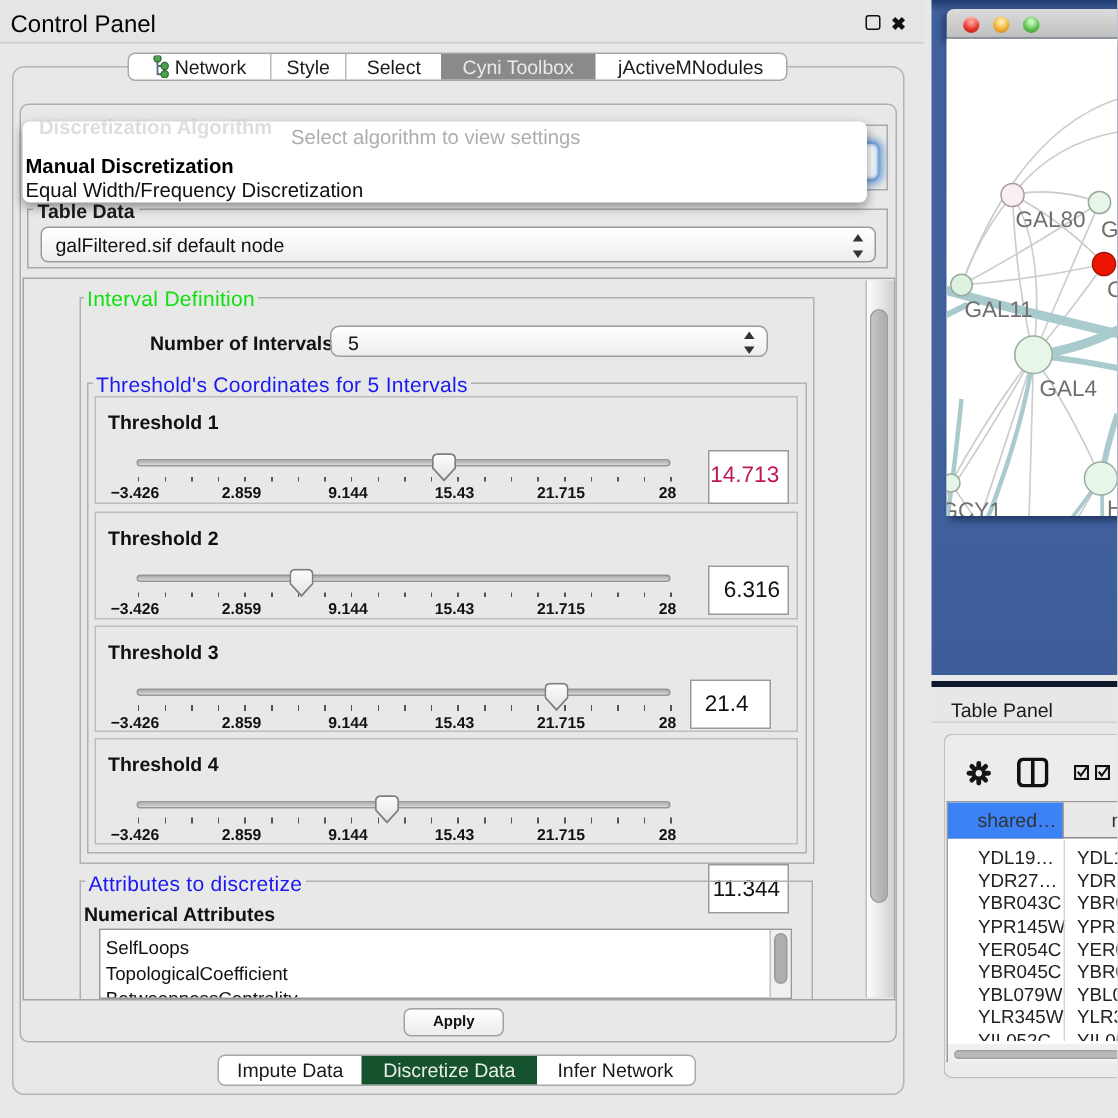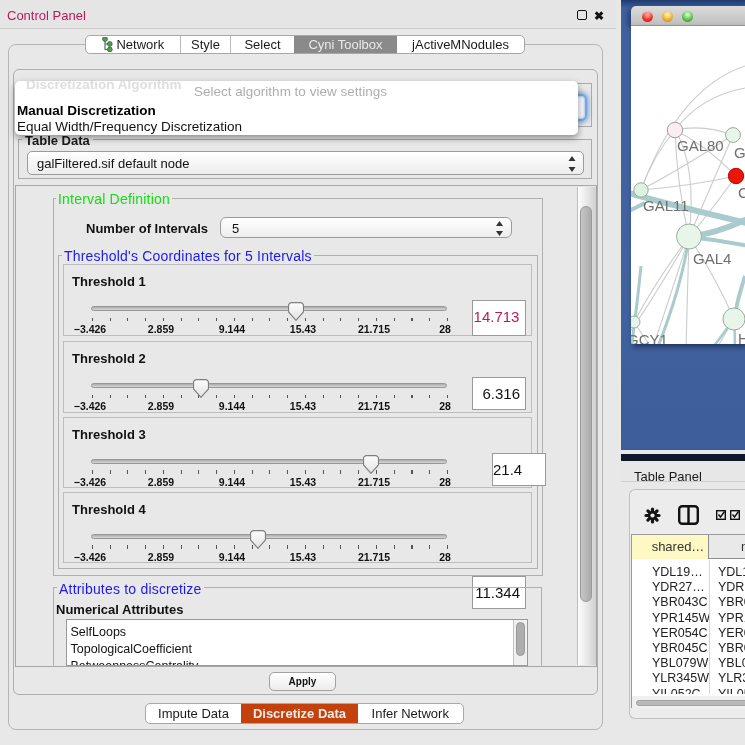--- a/index.html
+++ b/index.html
@@ -4,21 +4,21 @@
 <style>
 * { margin:0; padding:0; box-sizing:border-box; }
 html,body { width:745px; height:745px; overflow:hidden; }
 body { font-family:"Liberation Sans", sans-serif; background:#e8e8e8; position:relative; }
 .abs { position:absolute; }
 </style>
 </head>
 <body>
 
 <div class="abs" id="titlebar" style="left:0;top:0;width:616px;height:29px;background:#e5e5e5;border-bottom:1px solid #cccccc;">
-  <div class="abs" style="left:7px;top:8px;font-size:13px;color:#be185d;">Control Panel</div>
+  <div class="abs" style="left:7px;top:8px;font-size:16px;color:#000000;">Control Panel</div>
   <div class="abs" style="left:577px;top:10px;width:10px;height:9.5px;border:1.6px solid #111;border-radius:2px;"></div>
   <div class="abs" style="left:594px;top:8.5px;font-size:12px;font-weight:bold;color:#111;">✖</div>
 </div>
 
 <div class="abs" id="window" style="left:8px;top:44px;width:595px;height:686px;background:#e8e8e8;border:1px solid #b5b5b5;border-radius:8px;"></div>
 
 <div class="abs" id="inner" style="left:13px;top:69px;width:585px;height:626px;background:#e8e8e8;border:1px solid #aeaeae;border-radius:6px;"></div>
 
 <div class="abs" id="toptabs" style="left:85px;top:34.5px;width:440px;height:19px;background:#fff;border:1px solid #a8a8a8;border-radius:5px;display:flex;font-size:13px;color:#1a1a1a;line-height:18px;justify-content:flex-end;">
   <div style="width:95px;text-align:center;border-right:1px solid #b9b9b9;"><svg width="11" height="15" viewBox="0 0 11 15" style="vertical-align:-3px">
@@ -61,21 +61,21 @@
 </div>
 
 <div class="abs" id="viewport" style="left:15px;top:185px;width:582px;height:482px;border:1px solid #a6a6a6;background:#e8e8e8;"></div>
 
 <div class="abs" style="left:577px;top:187px;width:19px;height:478px;background:linear-gradient(90deg,#fdfdfd,#e3e3e3 60%,#cfcfcf);border-left:1px solid #bdbdbd;"></div>
 <div class="abs" style="left:580px;top:206px;width:12px;height:396px;background:linear-gradient(90deg,#c6c6c6,#ababab);border:1px solid #9a9a9a;border-radius:7px;"></div>
 
 <div class="abs" style="left:53px;top:198px;width:490px;height:378px;border:1px solid #b0b0b0;"></div>
 <div class="abs" style="left:56px;top:190.5px;padding:0 2px;background:#e8e8e8;font-size:14px;letter-spacing:0.2px;color:#10e010;">Interval Definition</div>
 
-<div class="abs" style="left:86px;top:221px;font-size:13px;font-weight:bold;color:#111;">Number of Intervals</div>
+<div class="abs" style="left:100px;top:221px;font-size:13px;font-weight:bold;color:#111;">Number of Intervals</div>
 <div class="abs" style="left:220px;top:216.5px;width:292px;height:21.5px;background:linear-gradient(#ffffff,#ededed);border:1px solid #9b9b9b;border-radius:6px;">
   <div class="abs" style="left:11px;top:3px;font-size:13px;color:#111;">5</div>
   <svg class="abs" style="right:7px;top:3px;" width="9" height="15" viewBox="0 0 9 15">
       <path d="M4.5 0 L8 5 H1 Z" fill="#333"></path>
       <path d="M4.5 15 L8 10 H1 Z" fill="#333"></path>
     </svg>
 </div>
 
 <div class="abs" style="left:58px;top:255px;width:480px;height:314px;border:1px solid #b0b0b0;"></div>
 <div class="abs" style="left:62px;top:247.5px;padding:0 2px;background:#e8e8e8;font-size:14px;letter-spacing:0.2px;color:#1a1af0;">Threshold's Coordinates for 5 Intervals</div>
@@ -141,21 +141,21 @@
         <path d="M3.5 0.7 h9 a3 3 0 0 1 3 3 v6.3 l-7.5 8.3 l-7.5 -8.3 v-6.3 a3 3 0 0 1 3 -3 z" fill="url(#th2)" stroke="#7e7e7e" stroke-width="1.2"></path>
       </svg>
     <div class="abs" style="left:0;top:58px;width:469px;height:12px;font-size:10.5px;font-weight:bold;color:#111;">
       <span class="abs" style="left:-2px;top:0;width:56px;text-align:center;">−3.426</span>
       <span class="abs" style="left:69px;top:0;width:56px;text-align:center;">2.859</span>
       <span class="abs" style="left:140px;top:0;width:56px;text-align:center;">9.144</span>
       <span class="abs" style="left:211px;top:0;width:56px;text-align:center;">15.43</span>
       <span class="abs" style="left:282px;top:0;width:56px;text-align:center;">21.715</span>
       <span class="abs" style="left:353px;top:0;width:56px;text-align:center;">28</span>
     </div>
-    <div class="abs" style="left:428px;top:35px;width:54px;height:33px;background:#fff;border:1px solid #9a9a9a;text-align:left;font-size:15px;line-height:31px;color:#111;padding-right:5px;">21.4</div>
+    <div class="abs" style="left:396px;top:35px;width:54px;height:33px;background:#fff;border:1px solid #9a9a9a;text-align:center;font-size:15px;line-height:31px;color:#111;padding-right:5px;">21.4</div>
   </div>
   <div class="abs" style="left:63px;top:491.5px;width:469px;height:71.5px;border:1px solid #bdbdbd;background:#e8e8e8;">
     <div class="abs" style="left:8px;top:9px;font-size:13px;font-weight:bold;color:#111;">Threshold 4</div>
     <div class="abs" style="left:27px;top:41px;width:356px;height:5px;background:linear-gradient(#ababab,#d8d8d8);border:1px solid #979797;border-radius:3px;"></div>
     <div class="abs" style="left:27.5px;top:52.5px;width:356px;height:3.8px;background:repeating-linear-gradient(90deg,#555 0 1px,transparent 1px 17.75px);"></div>
     <svg class="abs" style="left:186.0px;top:37px;" width="16" height="19" viewBox="0 0 16 19">
         <defs>
           <linearGradient id="th3" x1="0" y1="0" x2="0" y2="1">
             <stop offset="0" stop-color="#fdfdfd"></stop>
             <stop offset="1" stop-color="#e2e2e2"></stop>
@@ -181,21 +181,21 @@
 <div class="abs" style="left:65.5px;top:619px;width:462.5px;height:47px;background:#fff;border:1px solid #999;overflow:hidden;">
   <div class="abs" style="left:4px;top:3.5px;font-size:12.5px;color:#111;line-height:17.3px;">SelfLoops<br>TopologicalCoefficient<br>BetweennessCentrality</div>
   <div class="abs" style="right:0;top:0;width:14px;height:100%;background:#f0f0f0;border-left:1px solid #c4c4c4;"></div>
   <div class="abs" style="right:2px;top:2px;width:9px;height:34px;background:#aeaeae;border:1px solid #989898;border-radius:5px;"></div>
 </div>
 
 <div class="abs" style="left:269px;top:672px;width:67px;height:19px;background:linear-gradient(#ffffff,#ececec);border:1px solid #a2a2a2;border-radius:5px;text-align:center;font-size:10px;font-weight:bold;line-height:17px;color:#111;">Apply</div>
 
 <div class="abs" style="left:145px;top:702.5px;width:318.5px;height:21px;background:#fff;border:1px solid #a8a8a8;border-radius:5px;display:flex;font-size:13px;color:#1a1a1a;line-height:19px;">
   <div style="width:95px;text-align:center;">Impute Data</div>
-  <div style="width:117px;text-align:center;background:#c2410c;color:#ededeb;font-weight:bold;">Discretize Data</div>
+  <div style="width:117px;text-align:center;background:#14532d;color:#ededeb;">Discretize Data</div>
   <div style="flex:1;text-align:center;">Infer Network</div>
 </div>
 
 <div class="abs" id="netwin" style="left:621px;top:0;width:124px;height:450px;background:linear-gradient(#1f3a6e,#40619e 8px,#42639f 60%,#3c5d9a);">
   <div class="abs" style="left:10px;top:6px;width:114px;height:20px;background:linear-gradient(#dcdcdc,#bfbfbf);border-top-left-radius:5px;border-bottom:1px solid #9a9a9a;box-shadow:-3px 2px 5px rgba(15,25,60,.45);">
     <div class="abs" style="left:10.5px;top:5px;width:11px;height:11px;border-radius:50%;background:radial-gradient(circle at 50% 32%, #ff9a93 12%, #e8352b 55%, #b01307);box-shadow:inset 0 1px 1px rgba(255,255,255,.6);"></div>
     <div class="abs" style="left:30.5px;top:5px;width:11px;height:11px;border-radius:50%;background:radial-gradient(circle at 50% 32%, #ffe9a8 12%, #efb136 55%, #c07c0a);"></div>
     <div class="abs" style="left:50.5px;top:5px;width:11px;height:11px;border-radius:50%;background:radial-gradient(circle at 50% 32%, #c8f5bc 12%, #5fc14f 55%, #2f8c22);"></div>
   </div>
   <div class="abs" id="canvas" style="left:10px;top:26px;width:114px;height:318px;background:#fff;overflow:hidden;box-shadow:2px 3px 5px rgba(10,20,50,.55);">
@@ -252,21 +252,21 @@
         <text x="12" y="185">GAL11</text>
         <text x="62" y="238">GAL4</text>
         <text x="-4" y="319">GCY1</text>
         <text x="107" y="318">H</text>
         <text x="54" y="381">HAP2</text>
       </g>
     </svg>
   </div>
 </div>
 
-<div class="abs" style="left:621px;top:454px;width:124px;height:28px;background:#e7e7e7;border-top:7px solid #0f172a;border-bottom:1px solid #cfcfcf;">
+<div class="abs" style="left:621px;top:454px;width:124px;height:28px;background:#e7e7e7;border-top:4px solid #0f172a;border-bottom:1px solid #cfcfcf;">
   <div class="abs" style="left:13px;top:8px;font-size:13px;color:#1a1a1a;">Table Panel</div>
 </div>
 
 <div class="abs" id="tablepanel" style="left:629px;top:489px;width:116px;height:230px;background:#ececec;border:1px solid #c0c0c0;border-right:none;border-radius:6px 0 0 6px;overflow:hidden;">
 
   <svg class="abs" style="left:14px;top:17px;" width="17" height="17" viewBox="0 0 17 17">
       <g stroke="#151515" stroke-width="3.2" stroke-linecap="round">
         <line x1="8.5" y1="2" x2="8.5" y2="15"></line>
         <line x1="2" y1="8.5" x2="15" y2="8.5"></line>
         <line x1="3.9" y1="3.9" x2="13.1" y2="13.1"></line>
@@ -283,21 +283,21 @@
       <g fill="none" stroke="#111" stroke-width="1.4">
         <rect x="0.7" y="0.7" width="8.6" height="8.6"></rect>
         <rect x="14.7" y="0.7" width="8.6" height="8.6"></rect>
         <path d="M2.5 4.5 L4.5 7 L8.5 1.5"></path>
         <path d="M16.5 4.5 L18.5 7 L22.5 1.5"></path>
       </g>
     </svg>
 
   <div class="abs" style="left:1px;top:44px;width:115px;height:174px;background:#fff;border:1px solid #9a9a9a;border-right:none;">
     <div class="abs" style="left:0;top:0;width:115px;height:24px;background:#e9e9e9;border-bottom:1px solid #8e8e8e;">
-      <div class="abs" style="left:0;top:0;width:77px;height:24px;background:#fef9c3;border-right:1px solid #8e8e8e;text-align:center;padding-left:16px;box-sizing:border-box;font-size:13px;line-height:23px;color:#333;">shared…</div>
+      <div class="abs" style="left:0;top:0;width:77px;height:24px;background:#3b82f6;border-right:1px solid #8e8e8e;text-align:center;padding-left:16px;box-sizing:border-box;font-size:13px;line-height:23px;color:#333;">shared…</div>
       <div class="abs" style="left:109px;top:0;font-size:13px;line-height:23px;color:#333;">na</div>
     </div>
     <div class="abs" style="left:0;top:25px;width:115px;height:134px;overflow:hidden;font-size:12.5px;color:#222;">
       <div class="abs" style="left:8px;top:5px;line-height:15.2px;margin-left:12px;">YDL19…<br>YDR27…<br>YBR043C<br>YPR145W<br>YER054C<br>YBR045C<br>YBL079W<br>YLR345W<br>YIL052C</div>
       <div class="abs" style="left:77px;top:0;width:38px;height:136px;overflow:hidden;line-height:15.2px;border-left:1px solid #d7d7d7;padding-left:8px;padding-top:5px;">YDL190W<br>YDR277C<br>YBR043C<br>YPR145W<br>YER054C<br>YBR045C<br>YBL079W<br>YLR345W<br>YIL052C</div>
     </div>
     <div class="abs" style="left:0;top:161px;width:115px;height:12px;background:#f0f0f0;"></div>
     <div class="abs" style="left:4px;top:164.5px;width:112px;height:6px;background:#b9b9b9;border:1px solid #a3a3a3;border-radius:4px;"></div>
   </div>
 </div>

